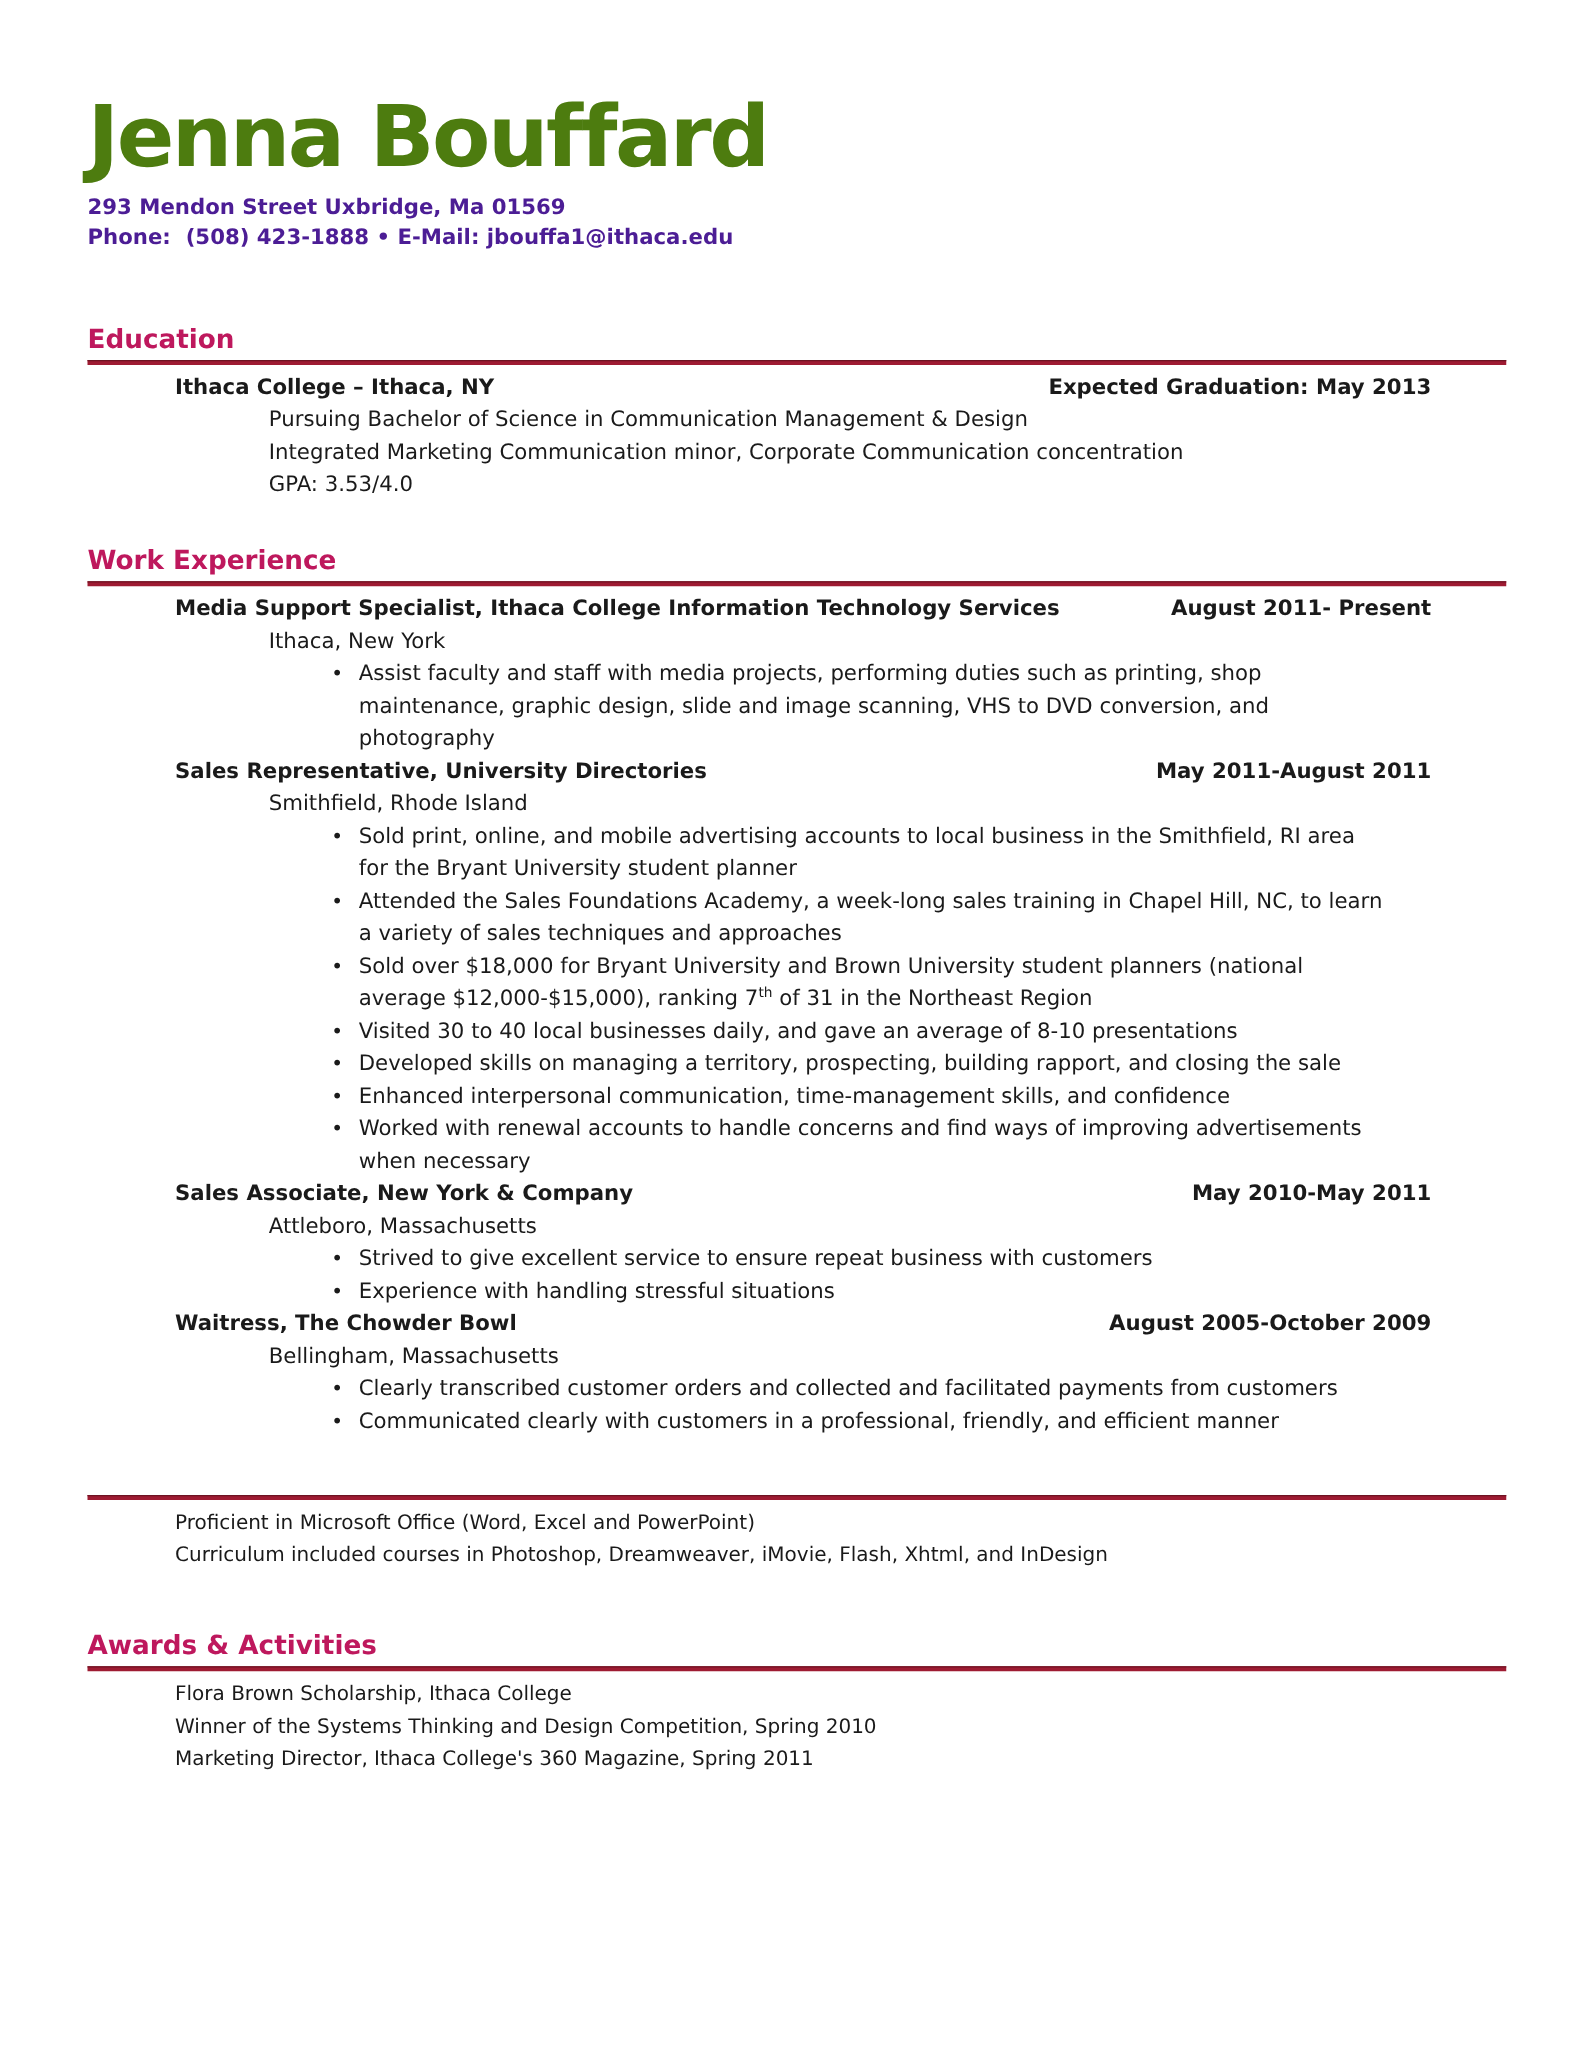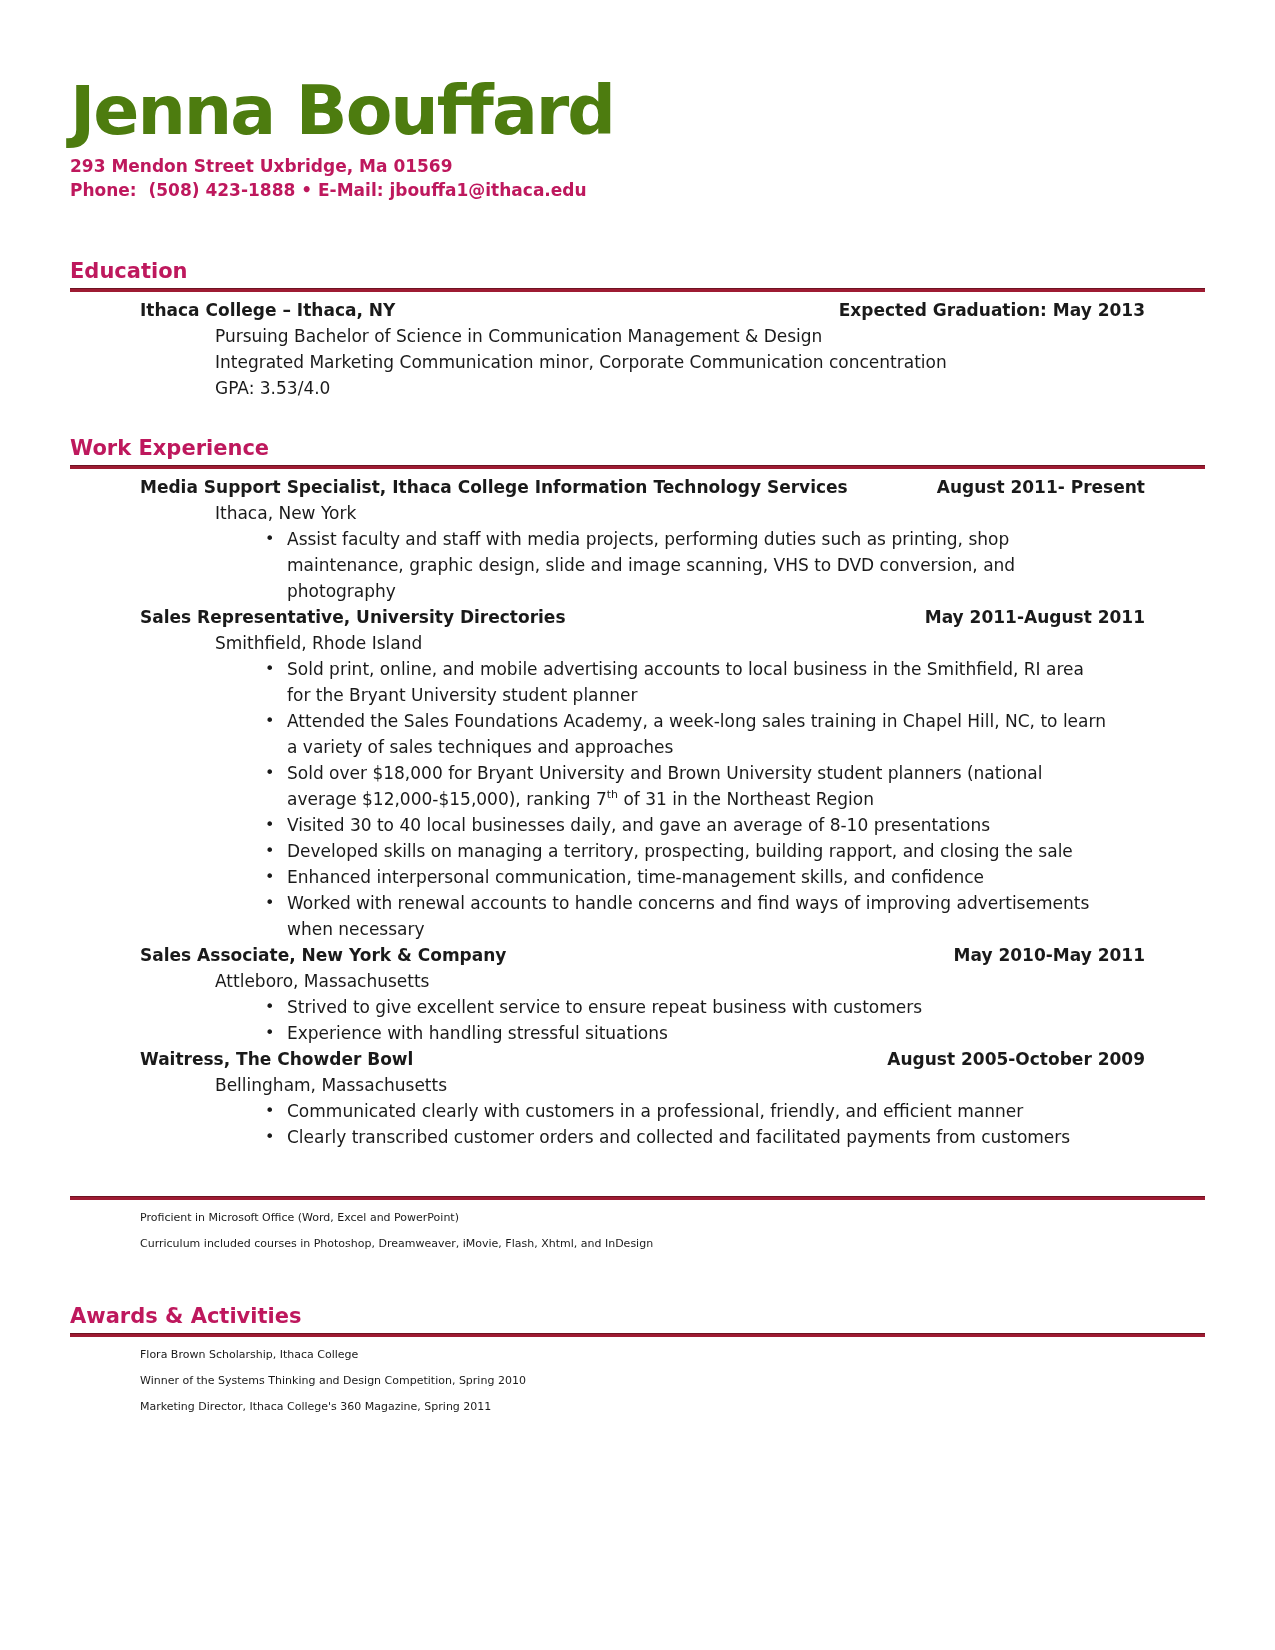--- a/index.html
+++ b/index.html
@@ -21,21 +21,21 @@
     font-size: 68px;
     line-height: 66px;
     font-weight: bold;
     letter-spacing: -2px;
     color: #4d7c0f;
   }
   .addr {
     font-weight: bold;
     font-size: 17px;
     line-height: 24px;
-    color: #be185d;
+    color: #4c1d95;
     white-space: pre-wrap;
   }
   .addr.first { margin-top: 10px; }
   
   section.sec { margin-top: 34px; }
   section.sec.first { margin-top: 56px; }
   section.sec.gap-lg { margin-top: 46px; }
   h2.sec-heading {
     font-size: 21px;
     line-height: 27px;
@@ -79,21 +79,21 @@
   }
   ul.bullets li::before {
     content: "\2022";
     position: absolute;
     left: 10px;
     top: 0;
     font-size: 16px;
   }
   .plain-line {
     margin-left: 70px;
-    font-size: 11px;
+    font-size: 16px;
     line-height: 26px;
   }
   sup { font-size: 11px; line-height: 0; }
 </style>
 </head>
 <body>
 
 <div class="page">
 
   <header>
@@ -158,22 +158,22 @@
       </ul>
     </div>
 
     <div>
       <div class="entry-head">
         <span class="job-title">Waitress, The Chowder Bowl</span>
         <span class="entry-date">August 2005-October 2009</span>
       </div>
       <div class="detail">Bellingham, Massachusetts</div>
       <ul class="bullets">
+        <li>Clearly transcribed customer orders and collected and facilitated payments from customers</li>
         <li>Communicated clearly with customers in a professional, friendly, and efficient manner</li>
-        <li>Clearly transcribed customer orders and collected and facilitated payments from customers</li>
       </ul>
     </div>
   </section>
 
   <section class="sec gap-lg">
     <div class="rule"></div>
     <div class="plain-line">Proficient in Microsoft Office (Word, Excel and PowerPoint)</div>
     <div class="plain-line">Curriculum included courses in Photoshop, Dreamweaver, iMovie, Flash, Xhtml, and InDesign</div>
   </section>
 

